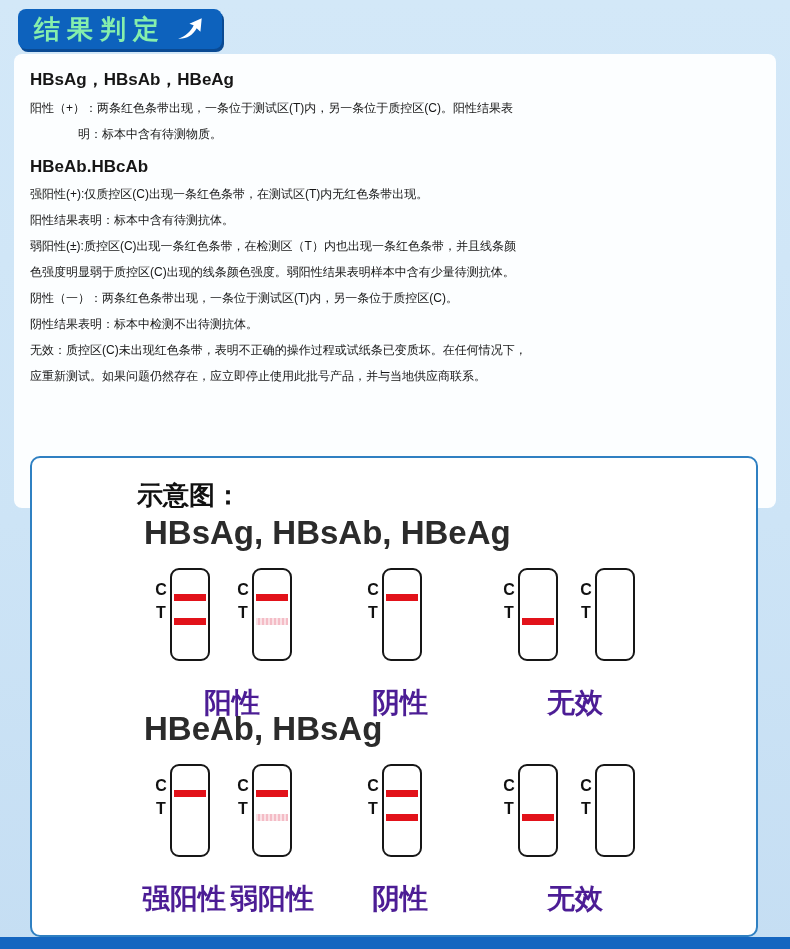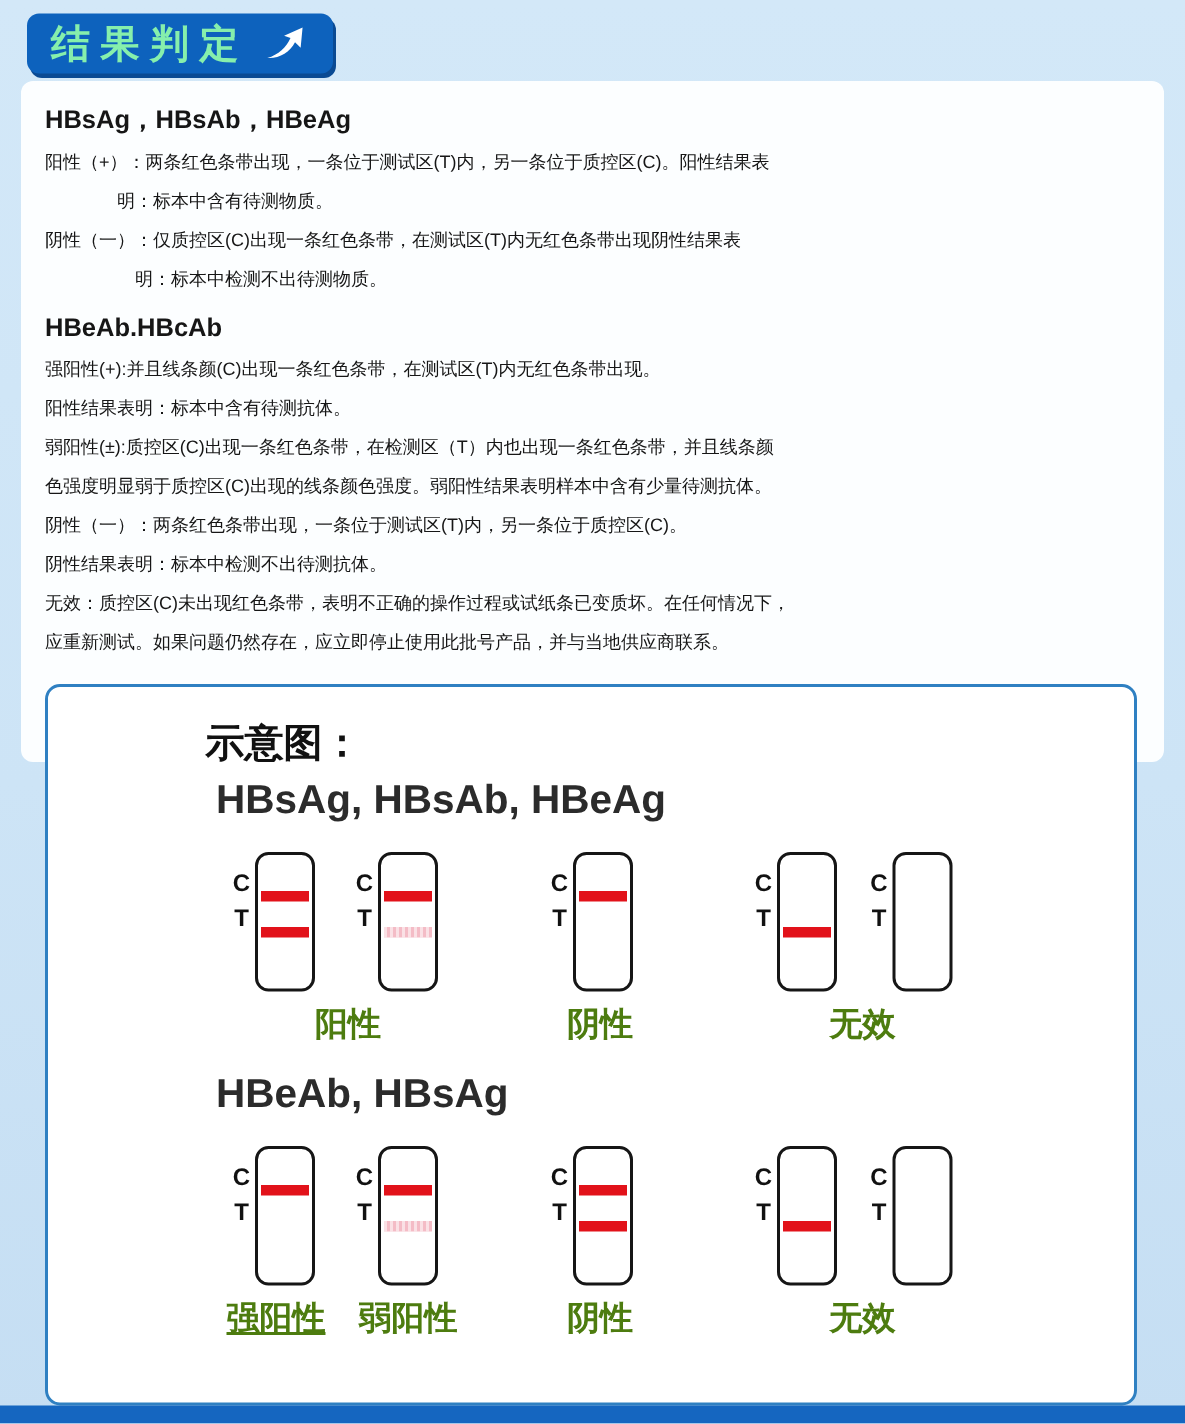--- a/index.html
+++ b/index.html
@@ -44,21 +44,21 @@
   }
   .diagram-title {
     position:absolute; left:105px; top:20px;
     font-size:26px; font-weight:bold; color:#111;
   }
   .diag-row { position:absolute; left:0; right:0; }
   .row-0 { top:60px; }
   .row-1 { top:256px; }
   .row-heading {
     position:absolute; left:112px; top:0;
-    font-size:27px; line-height:30px; font-weight:bold; color:#2b2b2b;
+    font-size:33px; line-height:30px; font-weight:bold; color:#2b2b2b;
   }
   .strip { position:absolute; left:0; right:0; top:50px; height:100px; }
   .unit { position:absolute; top:0; display:flex; align-items:flex-start; }
   .unit-0 { left:120px; }
   .unit-1 { left:202px; }
   .unit-2 { left:332px; }
   .unit-3 { left:468px; }
   .unit-4 { left:545px; }
   .marks {
     width:18px; padding-top:10px;
@@ -72,25 +72,25 @@
   }
   .line { position:absolute; left:2px; right:2px; height:7px; }
   .line-c { top:24px; }
   .line-t { top:48px; }
   .line.strong { background:var(--strong-line,#e2121a); }
   .line.weak {
     background-color:var(--weak-line,#f4bcc6);
     background-image:repeating-linear-gradient(90deg, rgba(255,255,255,.55) 0 2px, rgba(255,255,255,0) 2px 4px);
   }
   .result-label {
-    position:absolute; top:150px; transform:translateX(-50%);
-    font-size:22px; font-weight:bold; color:#4d7c0f; white-space:nowrap;
+    position:absolute; top:166px; transform:translateX(-50%);
+    font-size:28px; font-weight:bold; color:#4c1d95; white-space:nowrap;
   }
   .rl-0-0 { left:200px; } .rl-0-1 { left:368px; } .rl-0-2 { left:543px; }
-  .rl-1-0 { left:152px;text-decoration:underline; } .rl-1-1 { left:240px; } .rl-1-2 { left:368px; } .rl-1-3 { left:543px; }
+  .rl-1-0 { left:152px; } .rl-1-1 { left:240px; } .rl-1-2 { left:368px; } .rl-1-3 { left:543px; }
   
   .bottom-bar {
     position:absolute; left:0; right:0; bottom:0; height:12px;
     background:var(--bottom-bar,#1566c0);
   }
 </style>
 </head>
 <body>
 
 <div class="page">
@@ -101,24 +101,22 @@
       <svg viewBox="0 0 28 24" width="30" height="26" aria-hidden="true">
         <path d="M2 21 C9 19 14 14 16.5 8.5 L12.5 7.2 L24 2 L22.8 14.6 L19.3 11.2 C16 17.5 9.5 21.5 2 21 Z" fill="#ffffff"></path>
       </svg>
     </span>
   </div>
 
   <div class="text-panel">
     <h2 class="sec-heading">HBsAg，HBsAb，HBeAg</h2>
     <p class="para">阳性（+）：两条红色条带出现，一条位于测试区(T)内，另一条位于质控区(C)。阳性结果表
 　　　　明：标本中含有待测物质。</p>
-    <p class="para">阴性（一）：仅质控区(C)出现一条红色条带，在测试区(T)内无红色条带出现阴性结果表
-　　　　　明：标本中检测不出待测物质。</p>
     <h2 class="sec-heading sec2">HBeAb.HBcAb</h2>
-    <p class="para">强阳性(+):并且线条颜(C)出现一条红色条带，在测试区(T)内无红色条带出现。</p>
+    <p class="para">强阳性(+):仅质控区(C)出现一条红色条带，在测试区(T)内无红色条带出现。</p>
     <p class="para">阳性结果表明：标本中含有待测抗体。</p>
     <p class="para">弱阳性(±):质控区(C)出现一条红色条带，在检测区（T）内也出现一条红色条带，并且线条颜
 色强度明显弱于质控区(C)出现的线条颜色强度。弱阳性结果表明样本中含有少量待测抗体。</p>
     <p class="para">阴性（一）：两条红色条带出现，一条位于测试区(T)内，另一条位于质控区(C)。</p>
     <p class="para">阴性结果表明：标本中检测不出待测抗体。</p>
     <p class="para">无效：质控区(C)未出现红色条带，表明不正确的操作过程或试纸条已变质坏。在任何情况下，
 应重新测试。如果问题仍然存在，应立即停止使用此批号产品，并与当地供应商联系。</p>
   </div>
 
   <div class="diagram-box">

